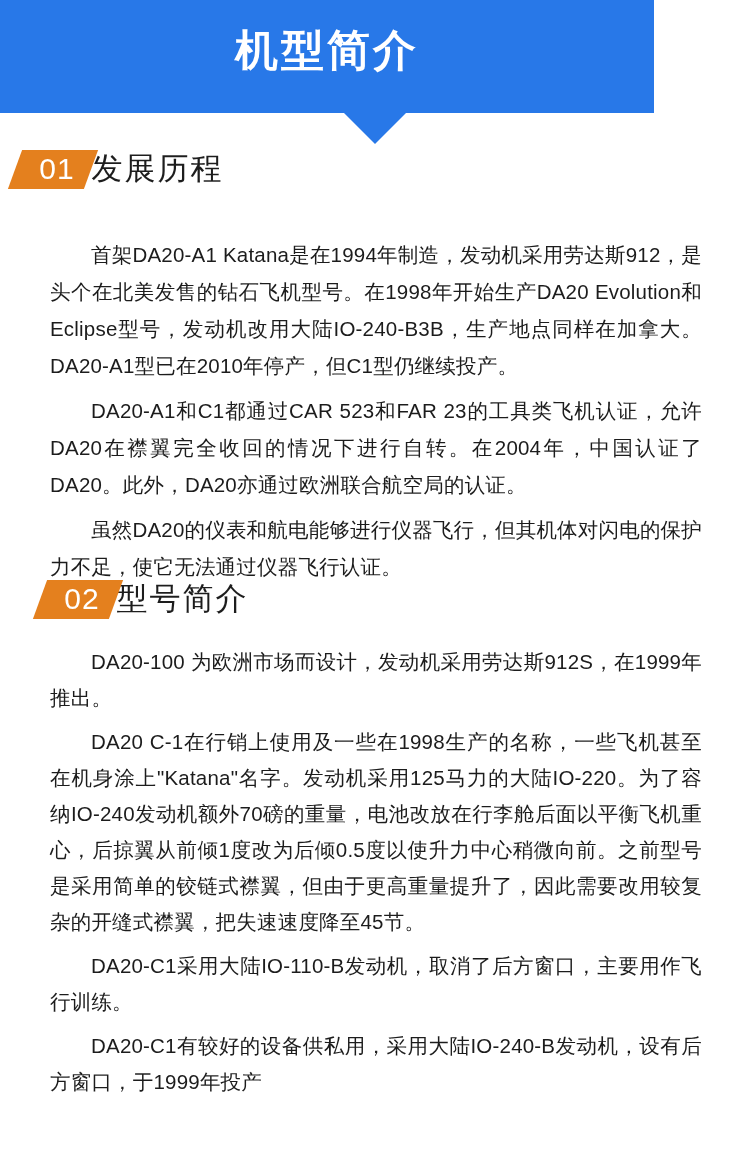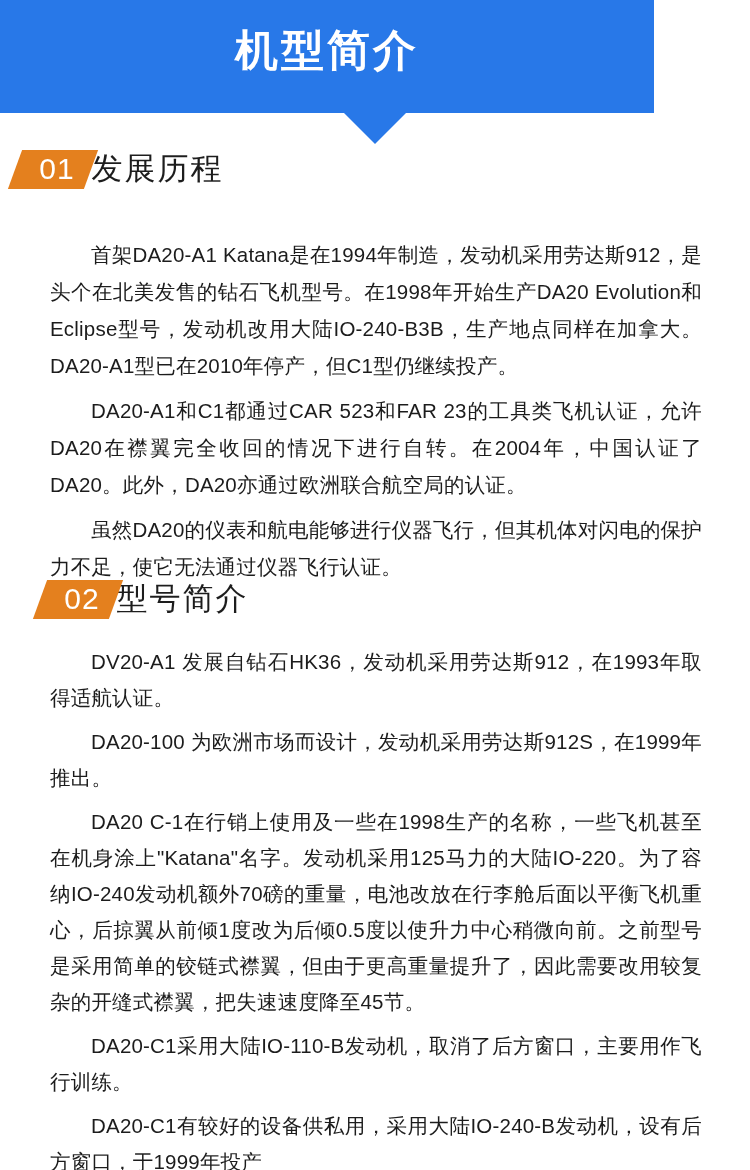--- a/index.html
+++ b/index.html
@@ -128,19 +128,18 @@
 </div>
 
 <div class="section-head" id="head-02">
   <div class="badge">
     <span>02</span>
   </div>
   <div class="section-title">型号简介</div>
 </div>
 
 <div class="body-block" id="body-02">
-  <p class="para">DV20-A1 发展自钻石HK36，发动机采用劳达斯912，在1993年取得适航认证。</p>
   <p class="para">DA20-100 为欧洲市场而设计，发动机采用劳达斯912S，在1999年推出。</p>
   <p class="para">DA20 C-1在行销上使用及一些在1998生产的名称，一些飞机甚至在机身涂上"Katana"名字。发动机采用125马力的大陆IO-220。为了容纳IO-240发动机额外70磅的重量，电池改放在行李舱后面以平衡飞机重心，后掠翼从前倾1度改为后倾0.5度以使升力中心稍微向前。之前型号是采用简单的铰链式襟翼，但由于更高重量提升了，因此需要改用较复杂的开缝式襟翼，把失速速度降至45节。</p>
   <p class="para">DA20-C1采用大陆IO-110-B发动机，取消了后方窗口，主要用作飞行训练。</p>
   <p class="para">DA20-C1有较好的设备供私用，采用大陆IO-240-B发动机，设有后方窗口，于1999年投产</p>
 
 </div>
 
 </body></html>

